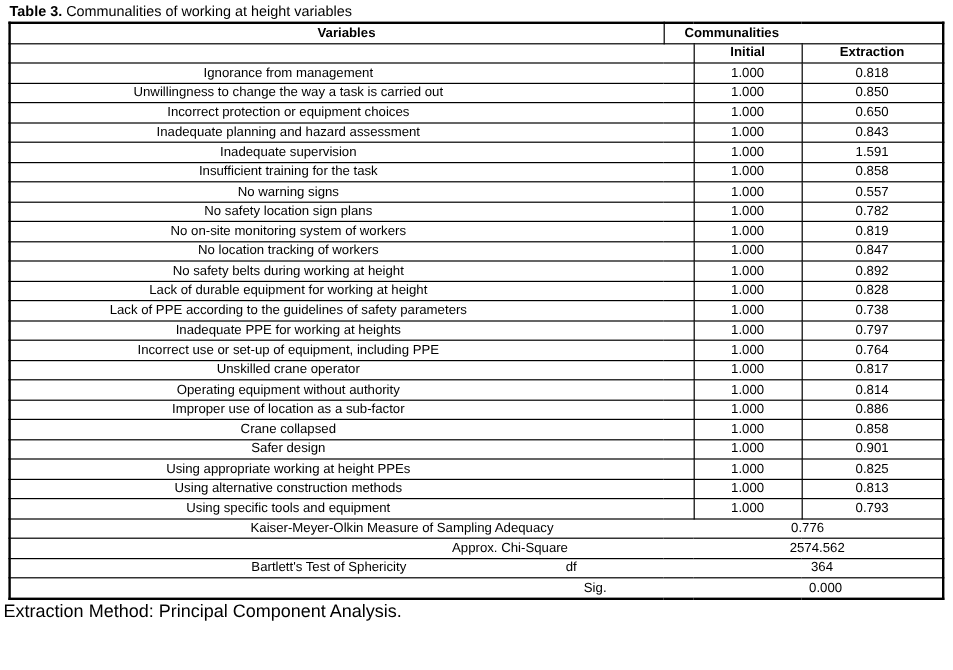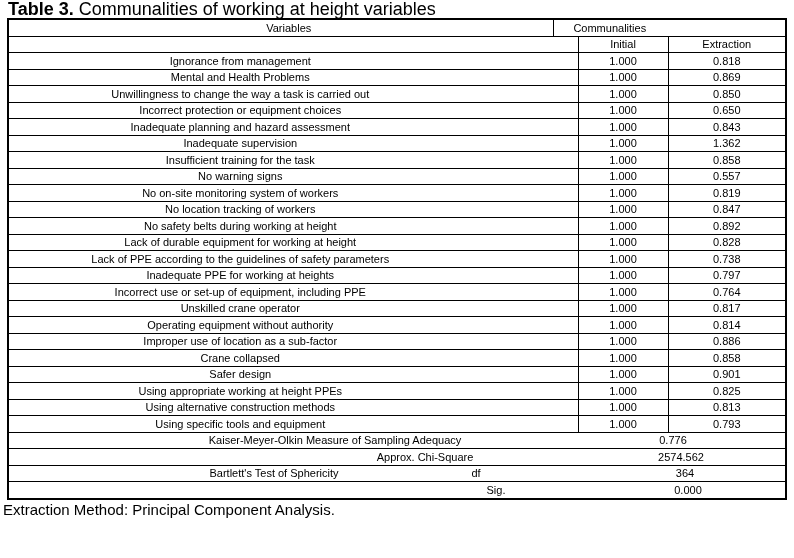--- a/index.html
+++ b/index.html
@@ -4,39 +4,39 @@
 <style>
   html,body { margin:0; padding:0; }
   body {
     width:794px; height:558px; background:#ffffff; color:#000;
     font-family:"Liberation Sans", sans-serif;
     -webkit-font-smoothing:antialiased;
     overflow:hidden;
   }
   .page { padding:2px 7px 0 7px; }
 
-  .caption { font-size:18px; line-height:14px; height:14px; margin-bottom:2px; padding-left:1px; white-space:nowrap; }
+  .caption { font-size:12px; line-height:14px; height:14px; margin-bottom:2px; padding-left:1px; white-space:nowrap; }
   .caption .cap-num { font-weight:bold; }
 
   table.comm {
     border-collapse:collapse; table-layout:fixed; width:780px;
     border:2px solid #000;
   }
   col.c-a { width:545px; }
   col.c-b { width:25px; }
   col.c-c { width:90px; }
   col.c-d { width:118px; }
 
   th, td {
     border:1px solid #000; padding:0; margin:0;
     font-size:11px; line-height:12px; height:15.5px;
     text-align:center; vertical-align:middle; position:relative;
     overflow:visible; white-space:nowrap;
   }
-  thead th { font-weight:normal; }
+  thead th { font-weight:bold; }
   th.comm-h { padding-right:119px;text-align:center; }   
   th.var-h  { padding-left:16px; }
   td.var-cell { padding-right:106px;margin-top:12px; } 
 
   
   td.no-r { border-right-style:hidden; }
   td.no-l { border-left-style:hidden; }
 
   .pos {
     position:absolute; left:var(--cx); top:50%;
@@ -72,53 +72,53 @@
         <th>Extraction</th>
       </tr>
     </thead>
     <tbody id="rows">
         <tr>
           <td class="var-cell" colspan="2">Ignorance from management</td>
           <td>1.000</td>
           <td>0.818</td>
         </tr>
         <tr>
-          <td class="var-cell" colspan="2">Mental and Health Problems</td>
-          <td>1.000</td>
-          <td>0.869</td>
-        </tr>
-        <tr>
           <td class="var-cell" colspan="2">Unwillingness to change the way a task is carried out</td>
           <td>1.000</td>
           <td>0.850</td>
         </tr>
         <tr>
           <td class="var-cell" colspan="2">Incorrect protection or equipment choices</td>
           <td>1.000</td>
           <td>0.650</td>
         </tr>
         <tr>
           <td class="var-cell" colspan="2">Inadequate planning and hazard assessment</td>
           <td>1.000</td>
           <td>0.843</td>
         </tr>
         <tr>
           <td class="var-cell" colspan="2">Inadequate supervision</td>
           <td>1.000</td>
-          <td>1.362</td>
+          <td>1.591</td>
         </tr>
         <tr>
           <td class="var-cell" colspan="2">Insufficient training for the task</td>
           <td>1.000</td>
           <td>0.858</td>
         </tr>
         <tr>
           <td class="var-cell" colspan="2">No warning signs</td>
           <td>1.000</td>
           <td>0.557</td>
+        </tr>
+        <tr>
+          <td class="var-cell" colspan="2">No safety location sign plans</td>
+          <td>1.000</td>
+          <td>0.782</td>
         </tr>
         <tr>
           <td class="var-cell" colspan="2">No on-site monitoring system of workers</td>
           <td>1.000</td>
           <td>0.819</td>
         </tr>
         <tr>
           <td class="var-cell" colspan="2">No location tracking of workers</td>
           <td>1.000</td>
           <td>0.847</td>

